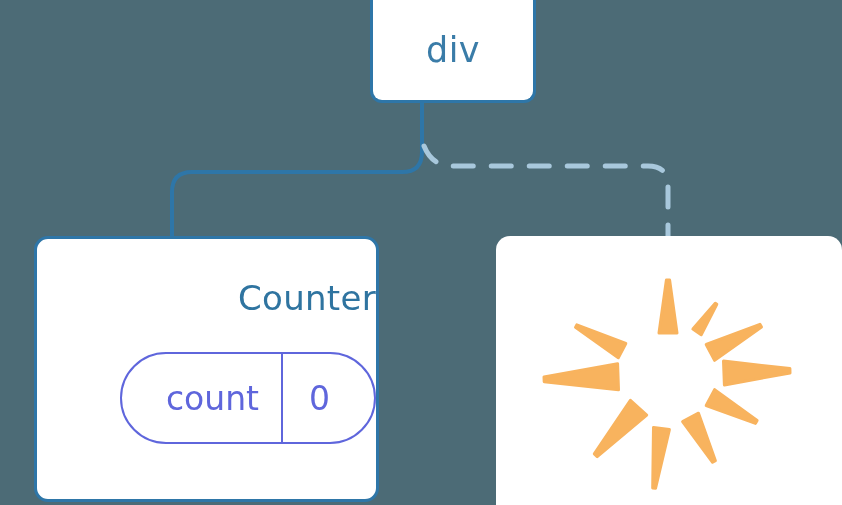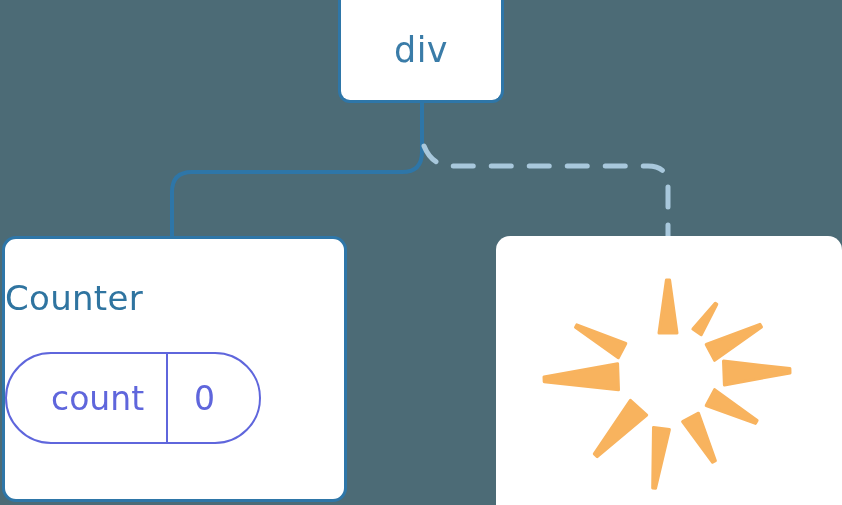--- a/index.html
+++ b/index.html
@@ -30,20 +30,21 @@
   }
 
   
   .node {
     position: absolute;
     background: #ffffff;
     box-sizing: border-box;
   }
   .node.bordered {
     border: 3px solid #2e76a8;
+    margin-left: 32px;
   }
 
   
   #node-div {
     left: 338px;
     top: 0px;
     width: 166px;
     height: 103px;
     border-radius: 0 0 12px 12px;
     border-top: none;
@@ -60,21 +61,21 @@
 
   
   #node-counter {
     left: 2px;
     top: 236px;
     width: 345px;
     height: 266px;
     border-radius: 14px;
     display: flex;
     flex-direction: column;
-    align-items: flex-start;
+    align-items: flex-end;
     padding-top: 42px;
   }
   #node-counter .node-title {
     color: #2f74a0;
     font-size: 34px;
     line-height: 1;
     letter-spacing: 0.3px;
   }
 
   

